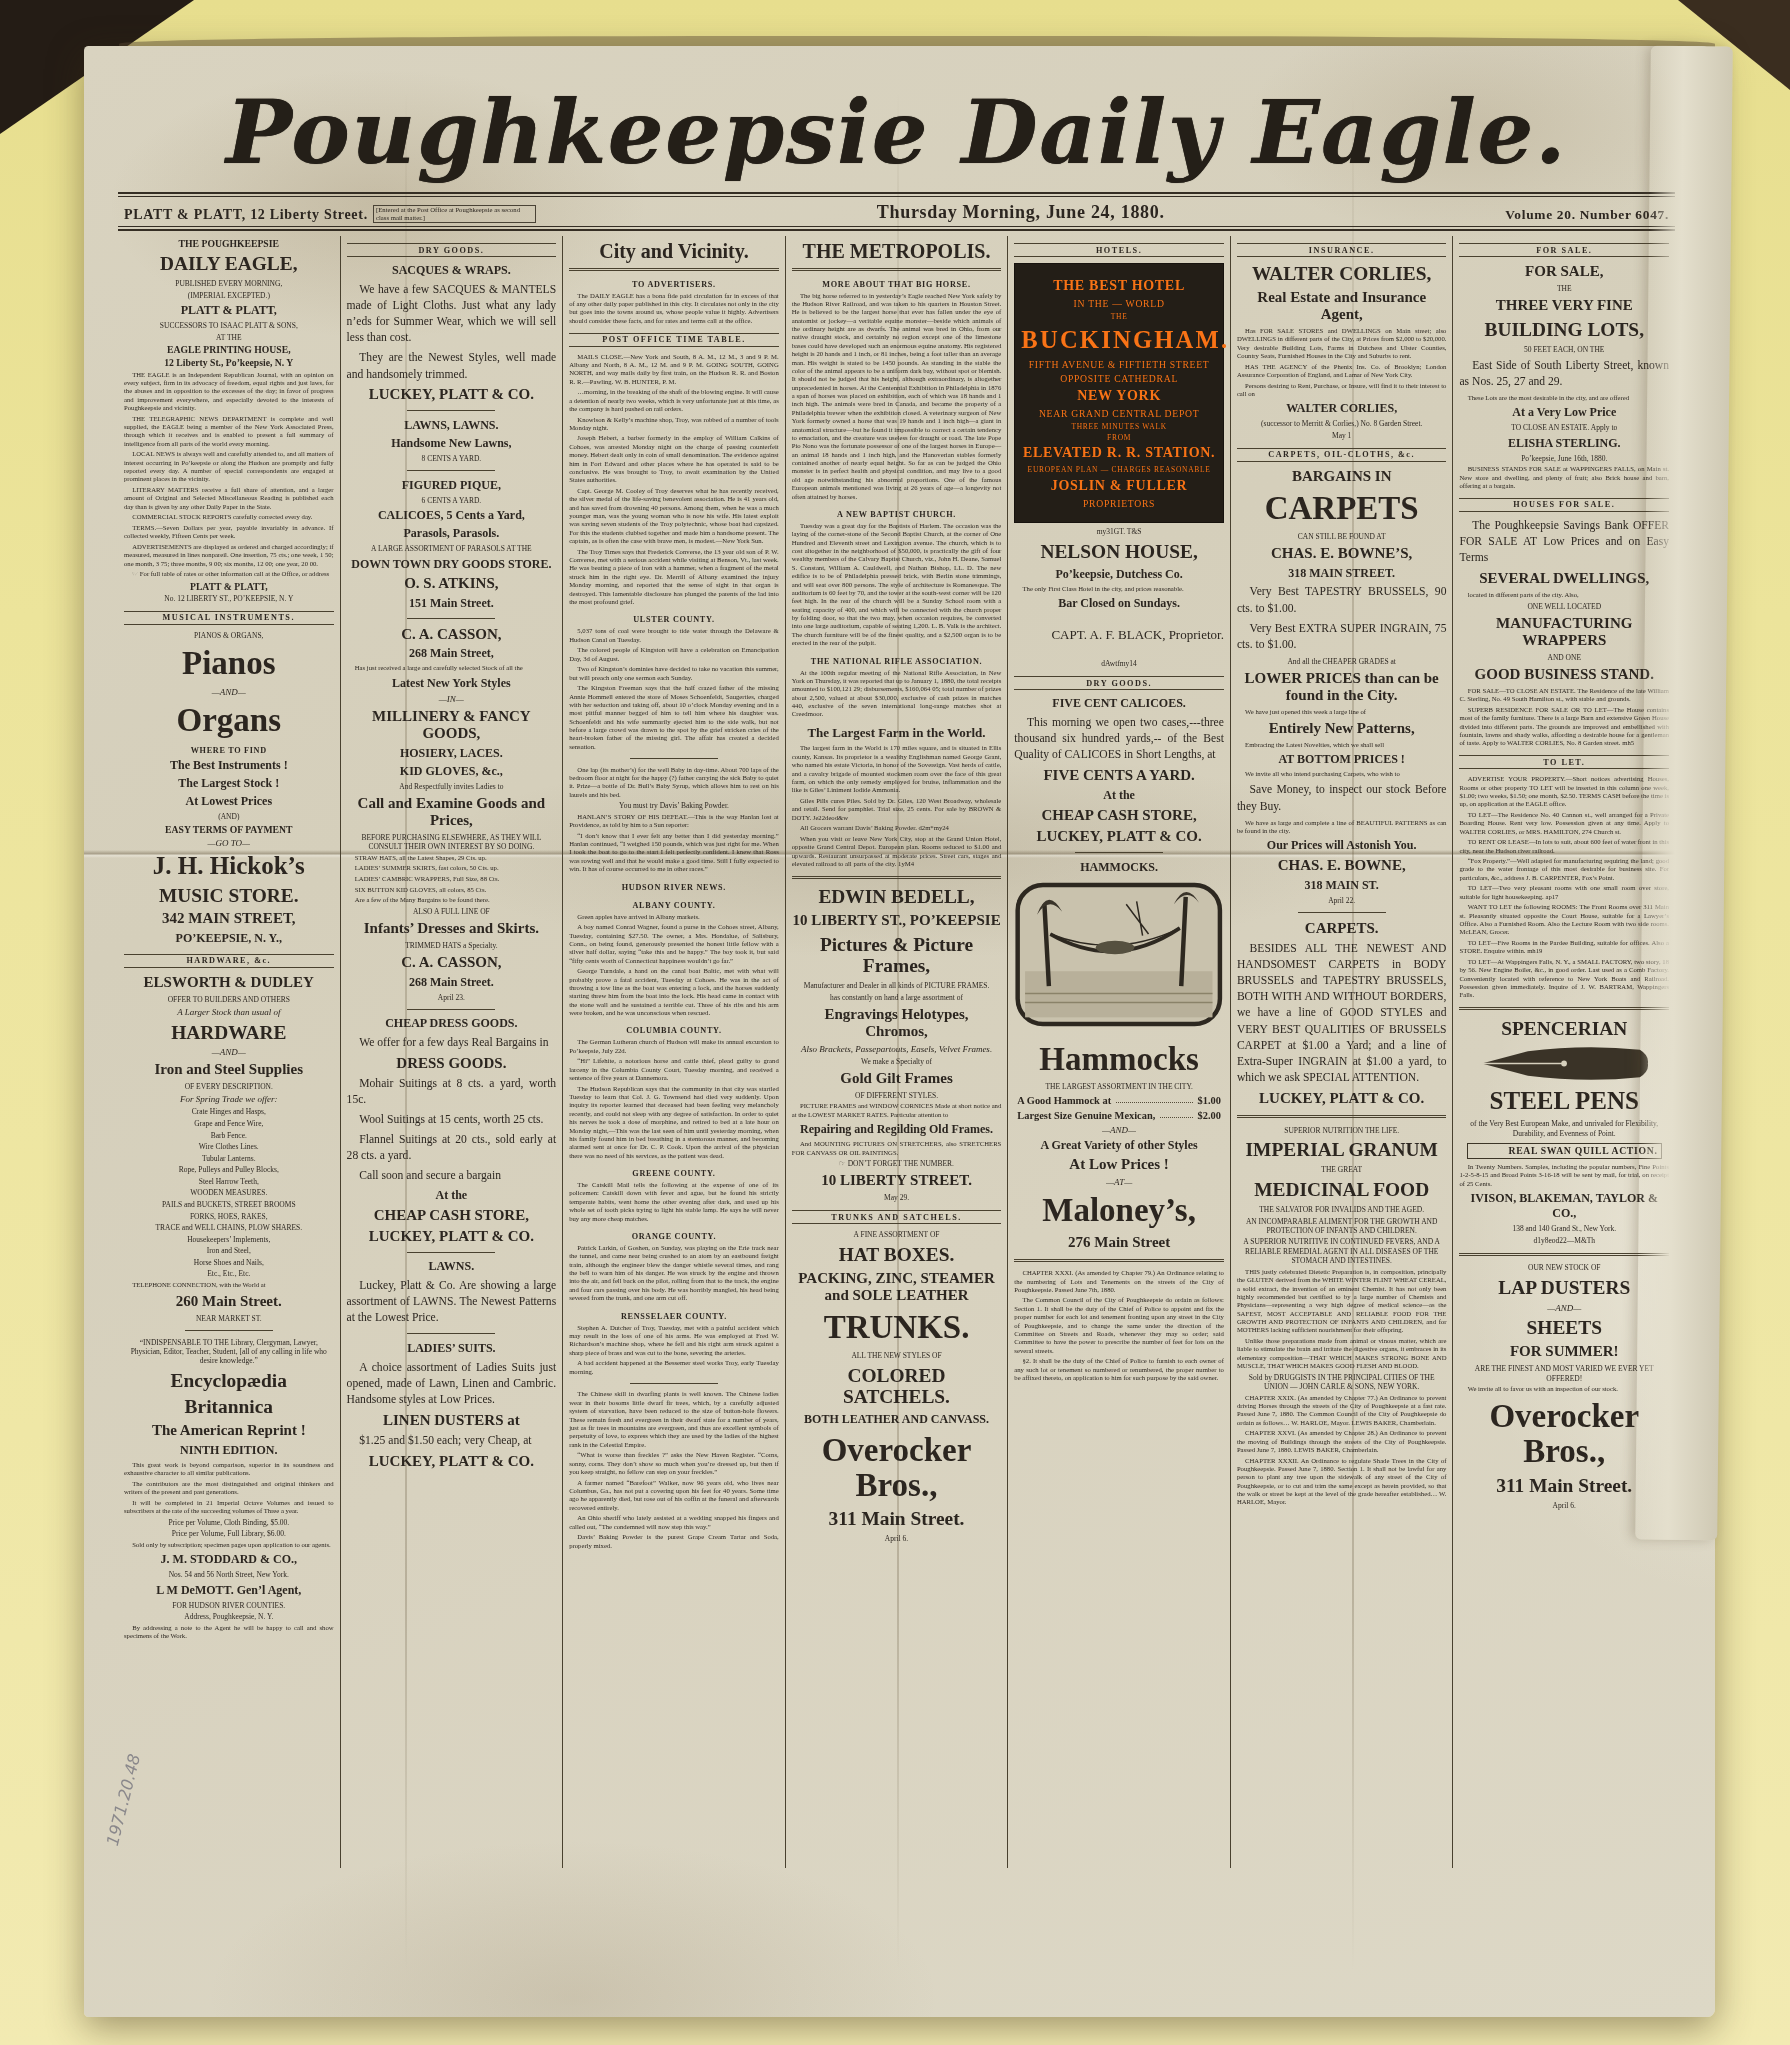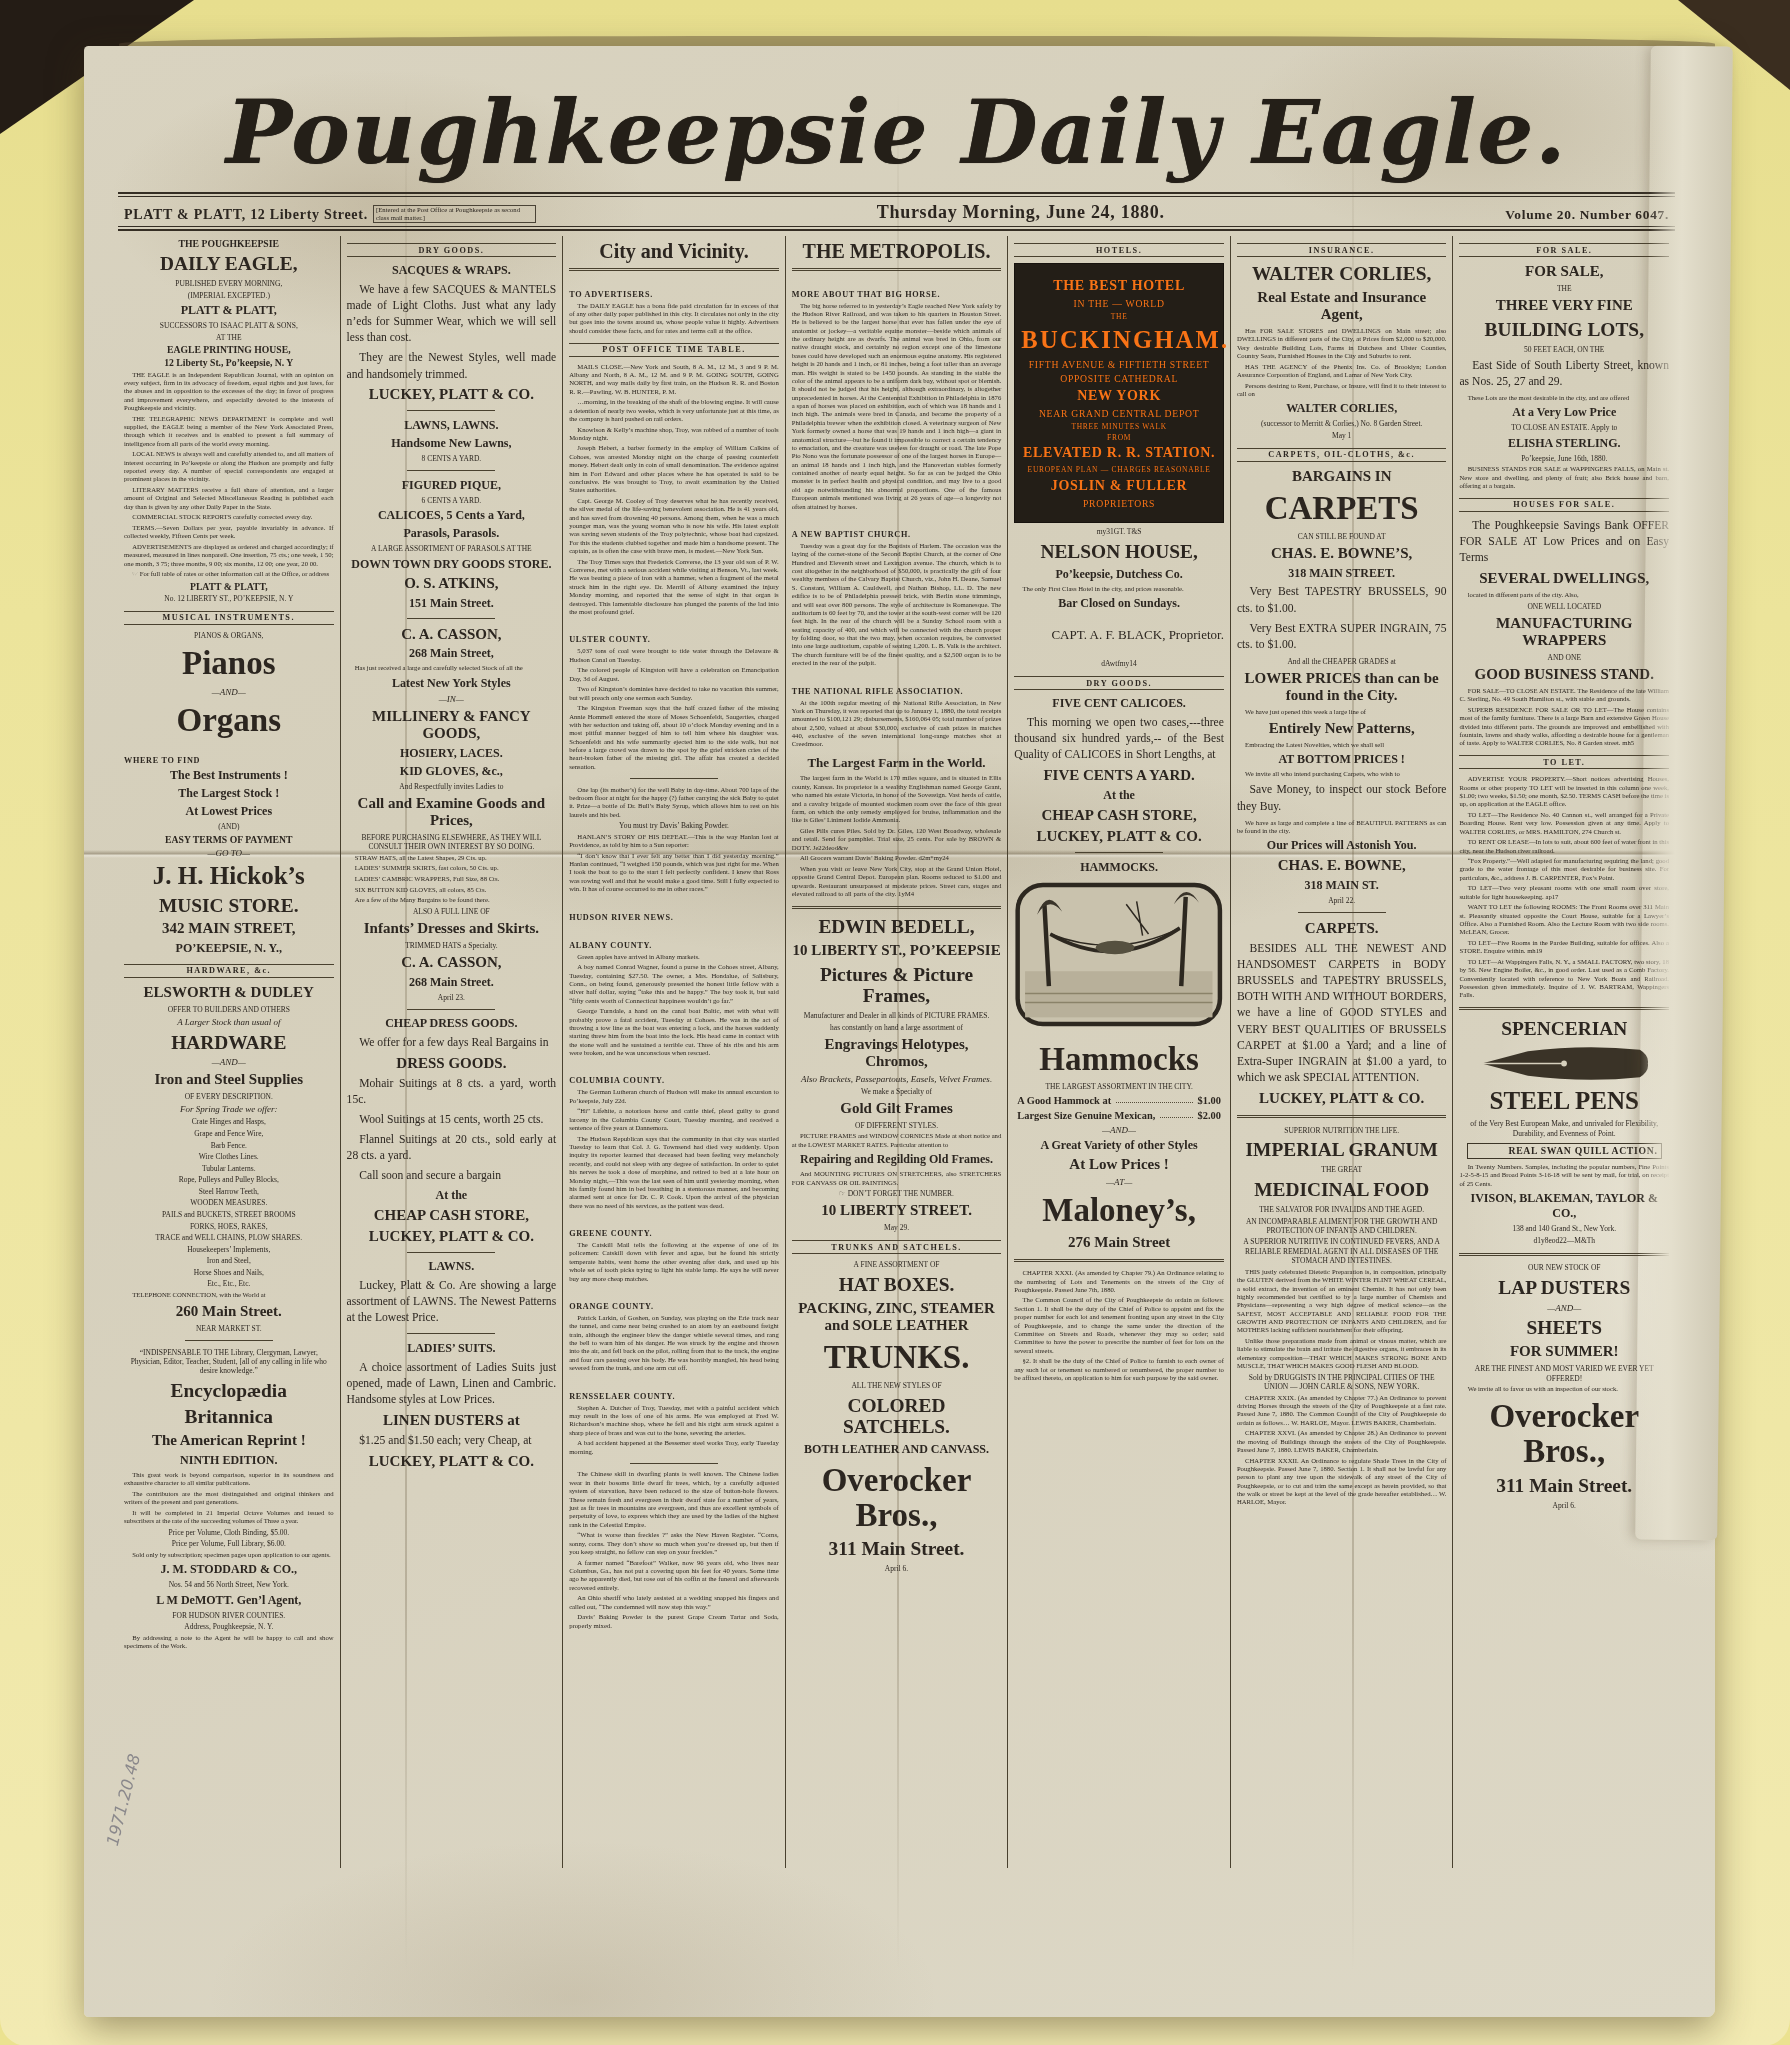--- a/index.html
+++ b/index.html
@@ -1,18 +1,18 @@
 <!DOCTYPE html>
 <html style="font-size:12px"><head>
 <meta charset="utf-8">
 <style>
   html,body{margin:0;padding:0;background:#ebe290;width:1790px;height:2046px;overflow:hidden;
     font-family:"Liberation Serif","DejaVu Serif",serif;color:#2c2620;}
   #photo{position:relative;width:1790px;height:2046px;background:
-    linear-gradient(180deg,#e7de8e 0%,#ece49b 30%,#efe7a6 70%,#f2eab2 100%); border-radius: 27px;}
+    linear-gradient(180deg,#e7de8e 0%,#ece49b 30%,#efe7a6 70%,#f2eab2 100%);}
   
   .corner-tl{position:absolute;left:0;top:0;width:194px;height:134px;background:#241c15;
     clip-path:polygon(0 0,100% 0,0 100%);}
   .corner-tr{position:absolute;right:0;top:0;width:112px;height:90px;background:#3a2d1f;
     clip-path:polygon(0 0,100% 0,100% 100%);}
   .top-shadow{position:absolute;left:119px;top:36px;width:1596px;height:19.4px;background:#5a4a35;opacity:.45;border-radius:40%;}
   
   #paper{position:absolute;left:84px;top:46px;width:1631px;height:1971px;
     background:
       radial-gradient(ellipse 448px 224px at 18% 8%, rgba(148,130,96,.28), transparent 60%),
@@ -45,21 +45,21 @@
   .mastrule2{border-top:0.7px solid #352e24;border-bottom:2.2px solid #352e24;height:2.2px;margin-bottom:3px;}
   
   #cols{display:flex;height:1632px;overflow:hidden;margin-top:4.5px;}
   .col{flex:1 1 0;padding:0 6px;border-right:0.7px solid #49412f;overflow:hidden;min-width:0;}
   .col:last-child{border-right:none;}
   
   .t-sec{font-size:8.2px;font-weight:bold;letter-spacing:1.5px;text-align:center;
     border-top:0.7px solid #49412f;border-bottom:0.7px solid #49412f;padding:1.5px 0;margin:7.5px 0 6px;}
   .t-head{font-size:20px;font-weight:bold;text-align:center;margin:4.5px 0 3px;
     border-bottom:3px double #49412f;padding-bottom:4.5px;}
-  .t-sub{font-size:8.2px;font-weight:bold;letter-spacing:0.7px;text-align:left;margin:19px 0 3px;}
+  .t-sub{font-size:8.2px;font-weight:bold;letter-spacing:0.7px;text-align:center;margin:9px 0 3px;}
   .t-subb{font-size:13px;font-weight:bold;text-align:center;margin:6.7px 0 3px;}
   .t-pt{font-size:6.7px;line-height:1.25;text-align:justify;text-indent:8.2px;margin:2.2px 0;}
   .t-pb{font-size:11.6px;line-height:1.4;text-align:justify;text-indent:12.7px;margin:3.7px 0;}
   .t-pc{font-size:7.5px;text-align:center;margin:2.2px 0;line-height:1.25;}
   .t-it{font-size:9px;font-style:italic;text-align:center;margin:3px 0;}
   .t-sig{font-size:13px;text-align:right;margin:16px 0;}
   .t-hr{border-top:0.7px solid #49412f;width:42%;margin:6.7px auto;}
   .t-dbl{border-top:3px double #49412f;margin:7.5px 0;}
   .t-box{font-size:9.7px;font-weight:bold;text-align:right;border:1.5px solid #3c3527;
     padding:1.5px 3px;margin:4.5px 7.5px;letter-spacing:0.7px;}

